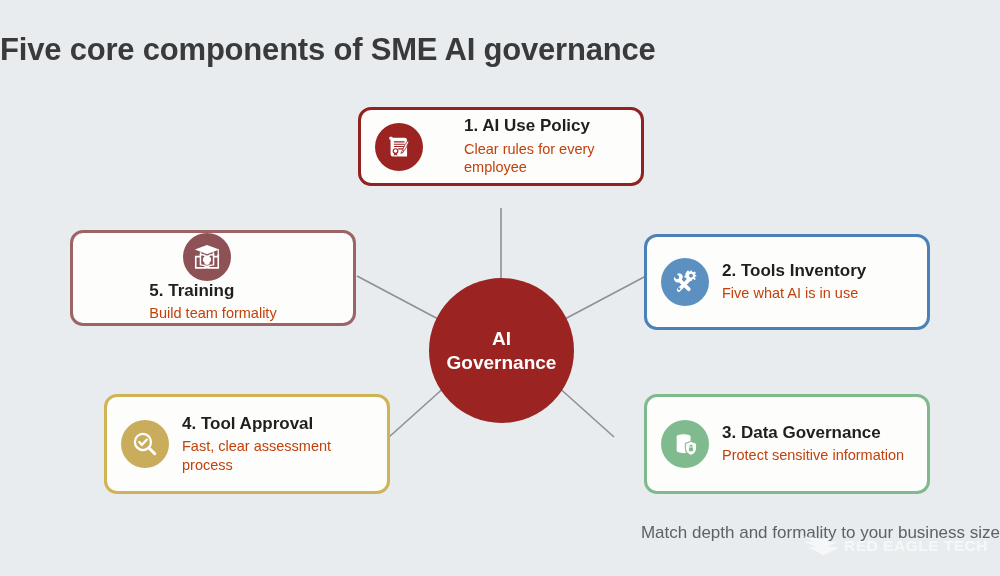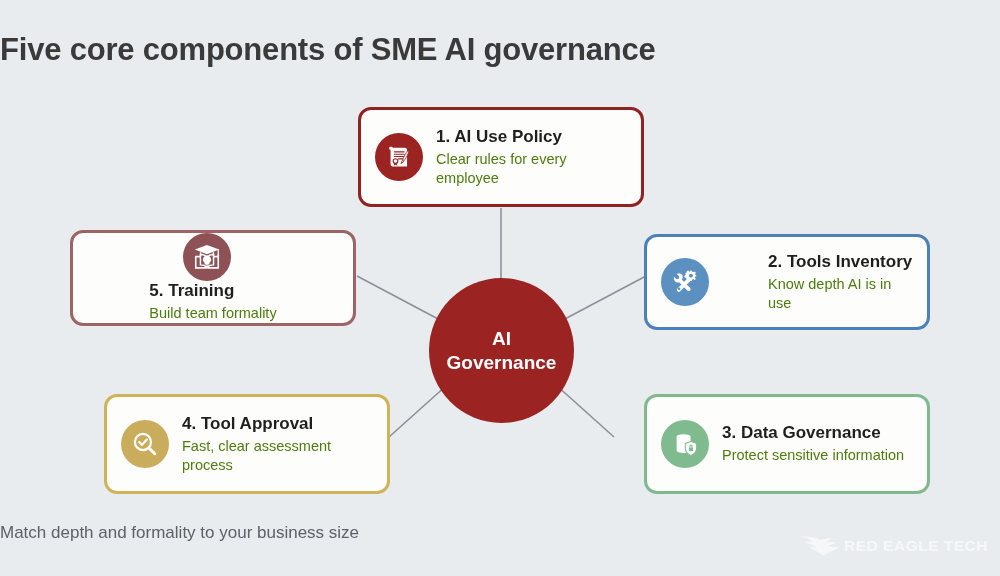--- a/index.html
+++ b/index.html
@@ -95,38 +95,38 @@
   }
   .card .c-title {
     font-size: 17px;
     font-weight: bold;
     color: #1f1f1f;
     line-height: 1.2;
     margin-bottom: 3px;
   }
   .card .c-desc {
     font-size: 14.5px;
-    color: #4d7c0f;
+    color: #c2410c;
     line-height: 1.28;
   }
 
   
-  #card-1 { left: 358px; top: 107px;  width: 286px; height: 100px; border-color: #912221; }
-  #card-2 { left: 644px; top: 234px;  width: 286px; height: 96px;  border-color: #4a82b8; gap: 46px; }
+  #card-1 { left: 358px; top: 107px;  width: 286px; height: 79px; border-color: #912221; gap: 28px; }
+  #card-2 { left: 644px; top: 234px;  width: 286px; height: 96px;  border-color: #4a82b8; }
   #card-3 { left: 644px; top: 394px;  width: 286px; height: 100px; border-color: #81b98f; }
   #card-4 { left: 104px; top: 394px;  width: 286px; height: 100px; border-color: #cfb356; }
   #card-5 { left: 70px;  top: 230px;  width: 286px; height: 96px;  border-color: #9c6464; flex-direction: column; }
 
   
   .footer-note {
     position: absolute;
     left: 0;
     top: 523px;
     width: 1000px;
-    text-align: left;
+    text-align: right;
     font-size: 17px;
     color: #5c6268;
   }
 
   .logo {
     position: absolute;
     right: 12px;
     top: 531px;
     display: flex;
     align-items: center;
@@ -205,21 +205,21 @@
           <rect x="17.9" y="4.8" width="1.9" height="3" rx="0.6" transform="rotate(-45 18.85 6.3)"></rect>
           <rect x="25" y="10.8" width="1.9" height="3" rx="0.6" transform="rotate(-45 25.95 12.3)"></rect>
           <rect x="17.9" y="10.8" width="1.9" height="3" rx="0.6" transform="rotate(45 18.85 12.3)"></rect>
           <rect x="25" y="4.8" width="1.9" height="3" rx="0.6" transform="rotate(45 25.95 6.3)"></rect>
         </g>
         <circle cx="22.4" cy="9.2" r="1.9" fill="#5b90c0"></circle>
       </svg>
     </div>
     <div class="texts">
       <div class="c-title">2. Tools Inventory</div>
-      <div class="c-desc">Know depth AI is in use</div>
+      <div class="c-desc">Five what AI is in use</div>
     </div>
   </div>
 
   <div class="card" id="card-3">
     <div class="icon-wrap" style="background:#80bb8f;">
       <svg width="30" height="30" viewBox="0 0 32 32" fill="none">
         <g fill="#ffffff" stroke="#80bb8f" stroke-width="1.1">
           <ellipse cx="14.5" cy="8.2" rx="8" ry="3.1"></ellipse>
           <path d="M6.5 8.2v4.6c0 1.7 3.6 3.1 8 3.1s8-1.4 8-3.1V8.2"></path>
           <path d="M6.5 13.4V18c0 1.7 3.6 3.1 8 3.1s8-1.4 8-3.1v-4.6"></path>

